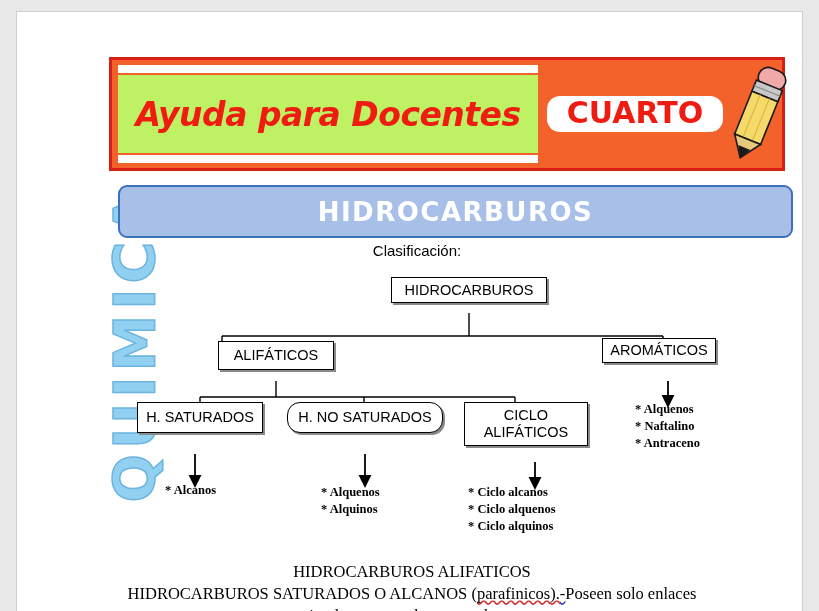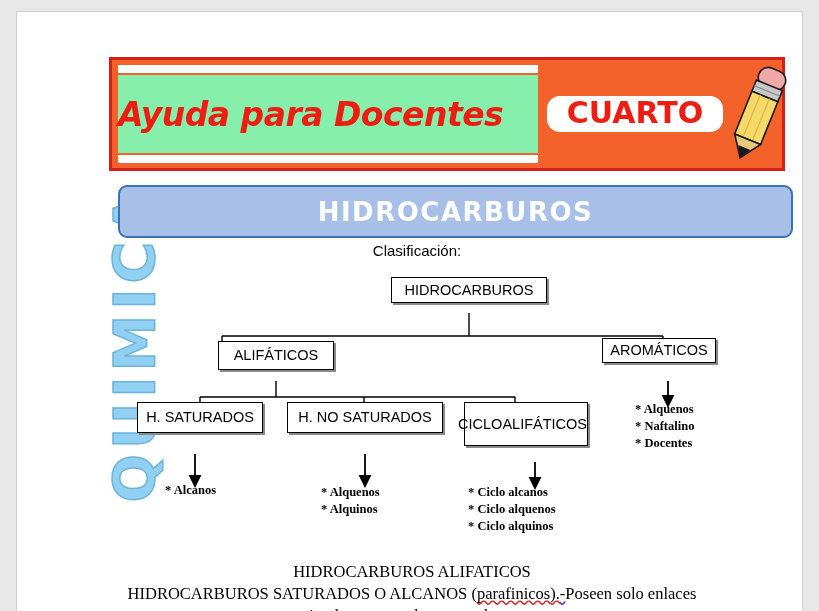--- a/index.html
+++ b/index.html
@@ -68,24 +68,25 @@
     padding: 5px 6px;
   }
   .banner-rule {
     height: 7px;
     background: #f4622c;
     border-top: 4px solid #ffffff;
     border-bottom: 4px solid #ffffff;
     flex: 0 0 auto;
   }
   #banner-title-panel {
-    background: #86efac;
+    background: #bef264;
     flex: 1 1 auto;
     display: flex;
     align-items: center;
+    justify-content: center;
     margin: 2px 0;
   }
   #banner-title {
     font-family: "DejaVu Sans", sans-serif;
     font-weight: bold;
     font-style: italic;
     font-size: 33px;
     color: #ee1c11;
     letter-spacing: -0.5px;
     white-space: nowrap;
@@ -313,25 +314,25 @@
   </div>
 
   <div class="node" style="left:585px; top:326px; width:114px; height:25px;">
     <span>AROMÁTICOS</span>
   </div>
 
   <div class="node" style="left:120px; top:390px; width:126px; height:31px;">
     <span>H. SATURADOS</span>
   </div>
 
-  <div class="node" style="left:270px; top:390px; width:156px; height:31px;">
+  <div class="node" style="left:270px; top:390px; width:156px; height:31px;border-radius:13px;">
     <span>H. NO SATURADOS</span>
   </div>
 
-  <div class="node" style="left:447px; top:390px; width:124px; height:44px; flex-direction:row;justify-content:flex-end;">
+  <div class="node" style="left:447px; top:390px; width:124px; height:44px; flex-direction:column;">
     <span>CICLO</span>
     <span>ALIFÁTICOS</span>
   </div>
 
   <div class="leaf-list" style="left:148px; top:470px;">
     <div>* Alcanos</div>
   </div>
 
   <div class="leaf-list" style="left:304px; top:472px;">
     <div>* Alquenos</div>
@@ -340,21 +341,21 @@
 
   <div class="leaf-list" style="left:451px; top:472px;">
     <div>* Ciclo alcanos</div>
     <div>* Ciclo alquenos</div>
     <div>* Ciclo alquinos</div>
   </div>
 
   <div class="leaf-list" style="left:618px; top:389px;">
     <div>* Alquenos</div>
     <div>* Naftalino</div>
-    <div>* Docentes</div>
+    <div>* Antraceno</div>
   </div>
 
   <div id="bottom-block">
     <div>HIDROCARBUROS ALIFATICOS</div>
     <div><span>HIDROCARBUROS SATURADOS O ALCANOS (</span><span class="squiggle-red">parafinicos</span><span class="squiggle-red">).</span><span class="squiggle-blue">-</span><span>Poseen solo enlaces</span></div>
     <div>simples entre carbono y carbono.</div>
   </div>
 
 </div>
 

